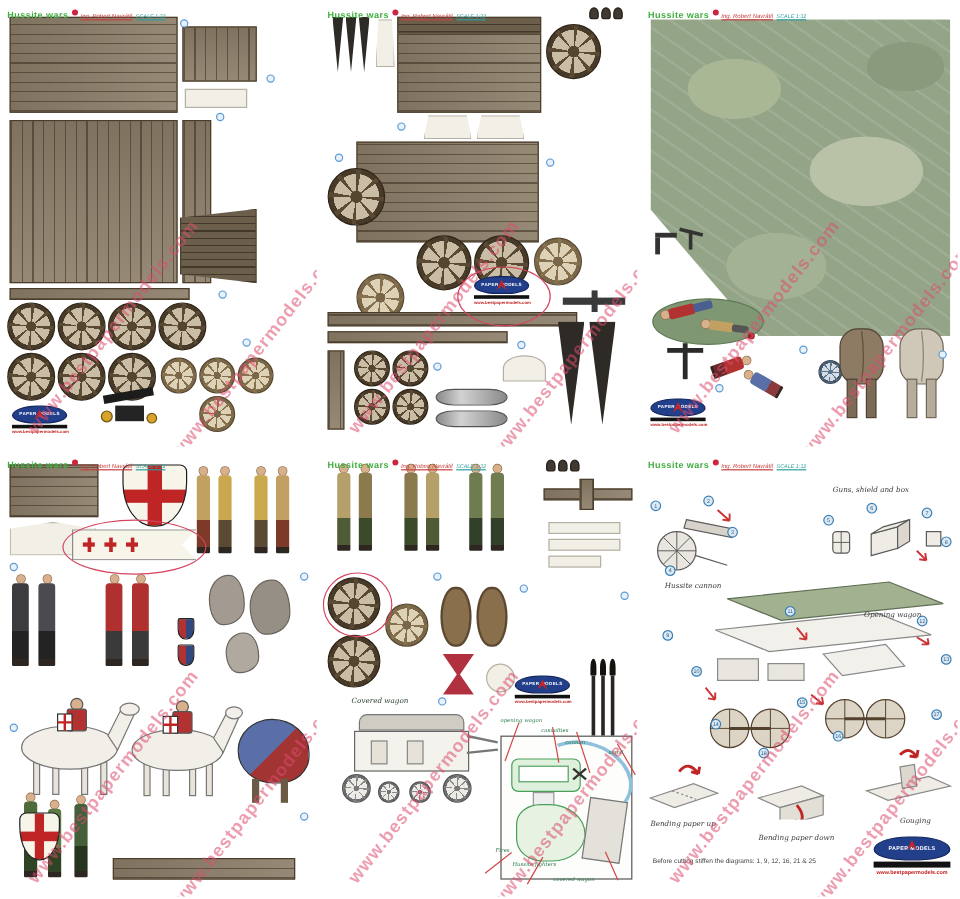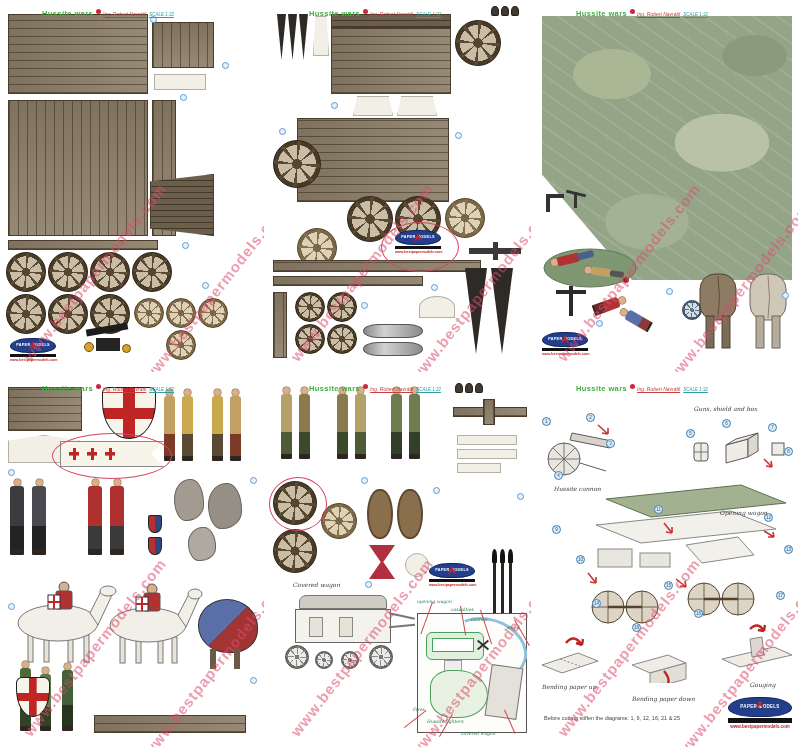--- a/index.html
+++ b/index.html
@@ -1,20 +1,20 @@
 <!DOCTYPE html>
 <html><head>
 <meta charset="utf-8">
 <style>
   html,body{margin:0;padding:0;background:#fff;}
   .page{position:relative;width:800px;height:749px;background:#fff;overflow:hidden;font-family:"Liberation Sans",sans-serif;}
   .sheet{position:absolute;width:262px;height:370px;background:#fff;overflow:hidden;}
   
   .shead{position:absolute;left:4px;top:0;height:10px;white-space:nowrap;z-index:50;}
-  .shead .t{color:#3fae3f;font:bold 7.5px "Liberation Sans",sans-serif;letter-spacing:.4px;margin-left:36px;}
+  .shead .t{color:#3fae3f;font:bold 7.5px "Liberation Sans",sans-serif;letter-spacing:.4px;}
   .shead .dot{display:inline-block;width:5px;height:5px;border-radius:50%;background:#cf2440;margin:0 2px 0 3px;vertical-align:middle;}
   .shead .a{color:#c64040;font:italic 5px "Liberation Sans",sans-serif;text-decoration:underline;}
   .shead .sc{color:#2f9f9f;font:italic 4.5px "Liberation Sans",sans-serif;margin-left:3px;text-decoration:underline;}
   
   .wm{position:absolute;white-space:nowrap;transform:rotate(-52deg);transform-origin:0 0;
       font:bold 15px "Liberation Sans",sans-serif;letter-spacing:1px;color:rgba(221,77,110,.55);z-index:30;pointer-events:none;}
   
   .woodv,.woodh,.wooddk{position:absolute;box-sizing:border-box;border:1px solid #4a3d2c;}
   .woodv{background-color:#8d7f69;background-image:repeating-linear-gradient(90deg,rgba(55,44,30,.55) 0 1px,rgba(0,0,0,0) 1px 9px),linear-gradient(rgba(0,0,0,.10),rgba(255,255,255,.08));}
   .woodh{background-color:#8d7f69;background-image:repeating-linear-gradient(0deg,rgba(55,44,30,.55) 0 1px,rgba(0,0,0,0) 1px 8px),linear-gradient(90deg,rgba(0,0,0,.10),rgba(255,255,255,.08));}

